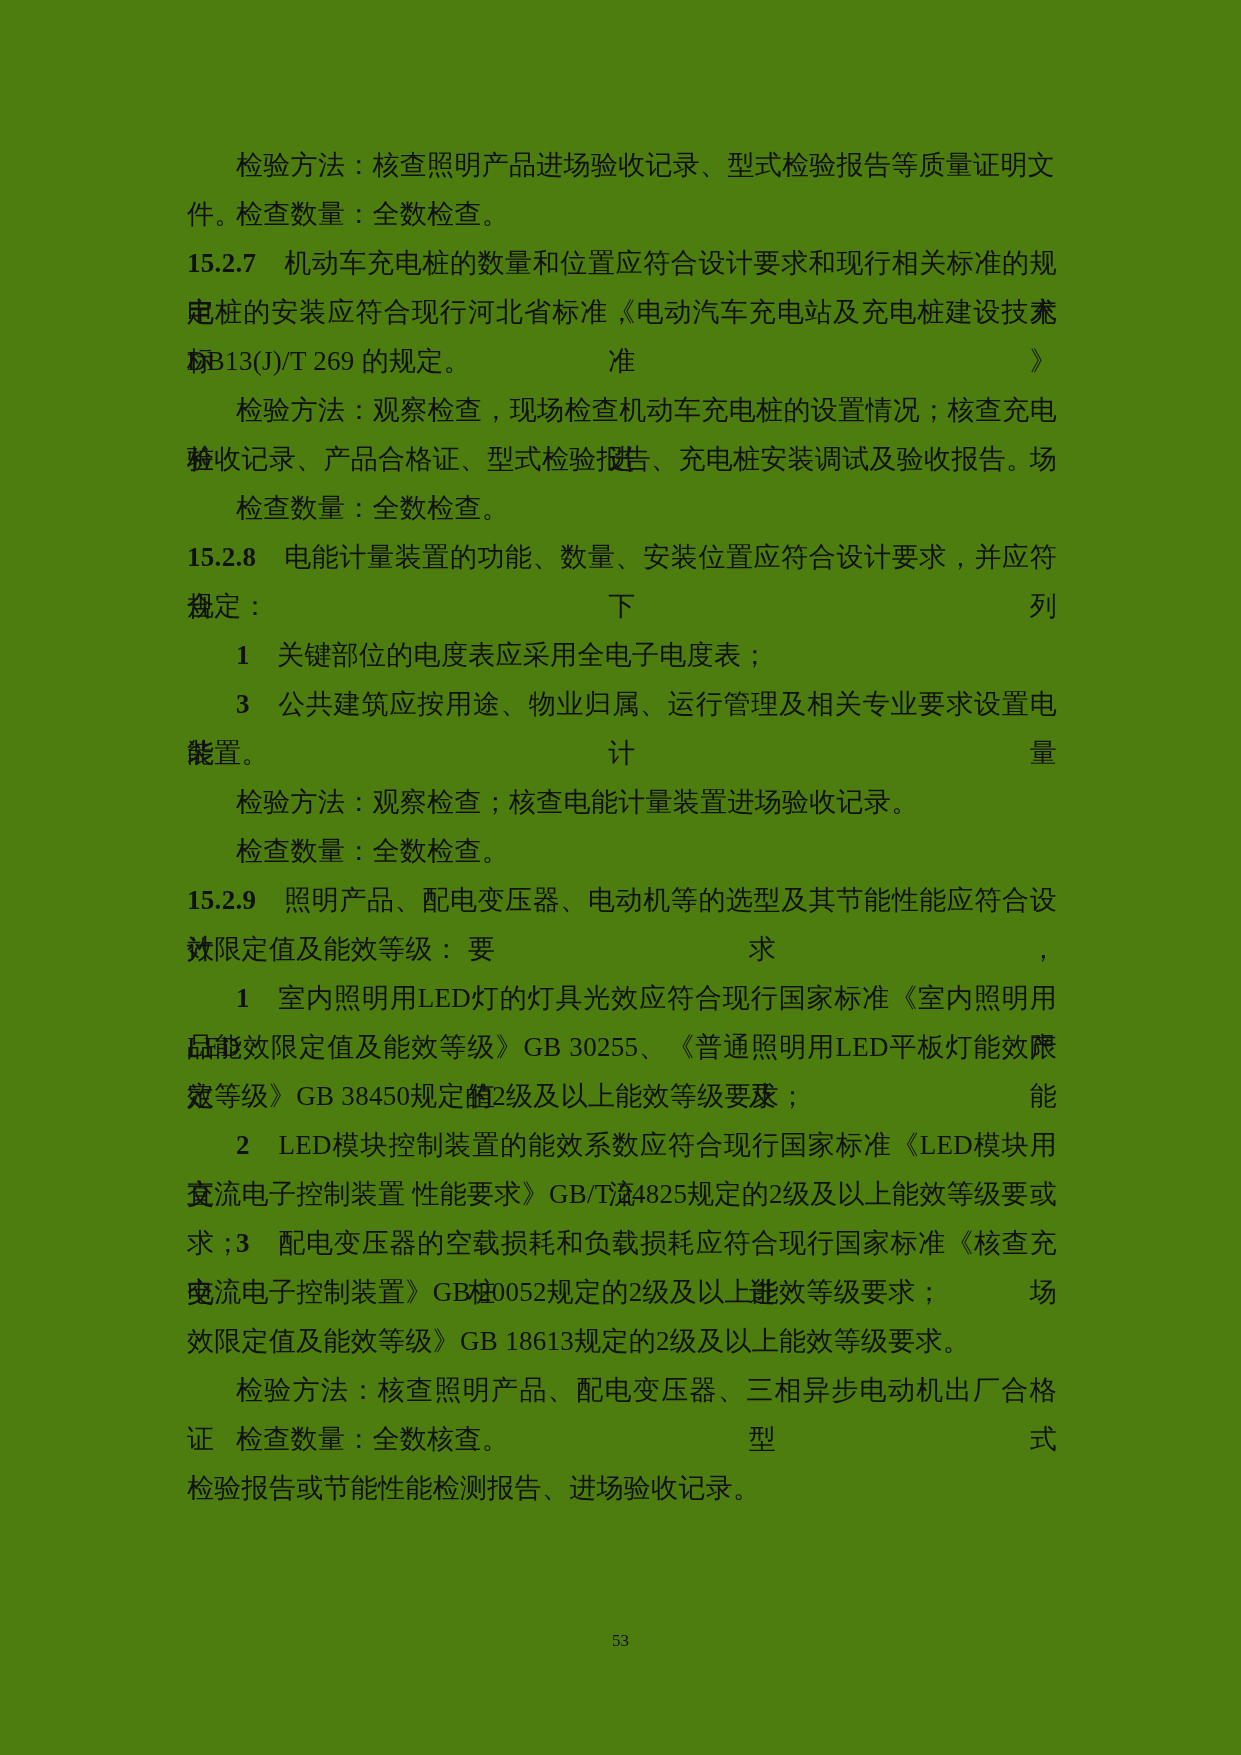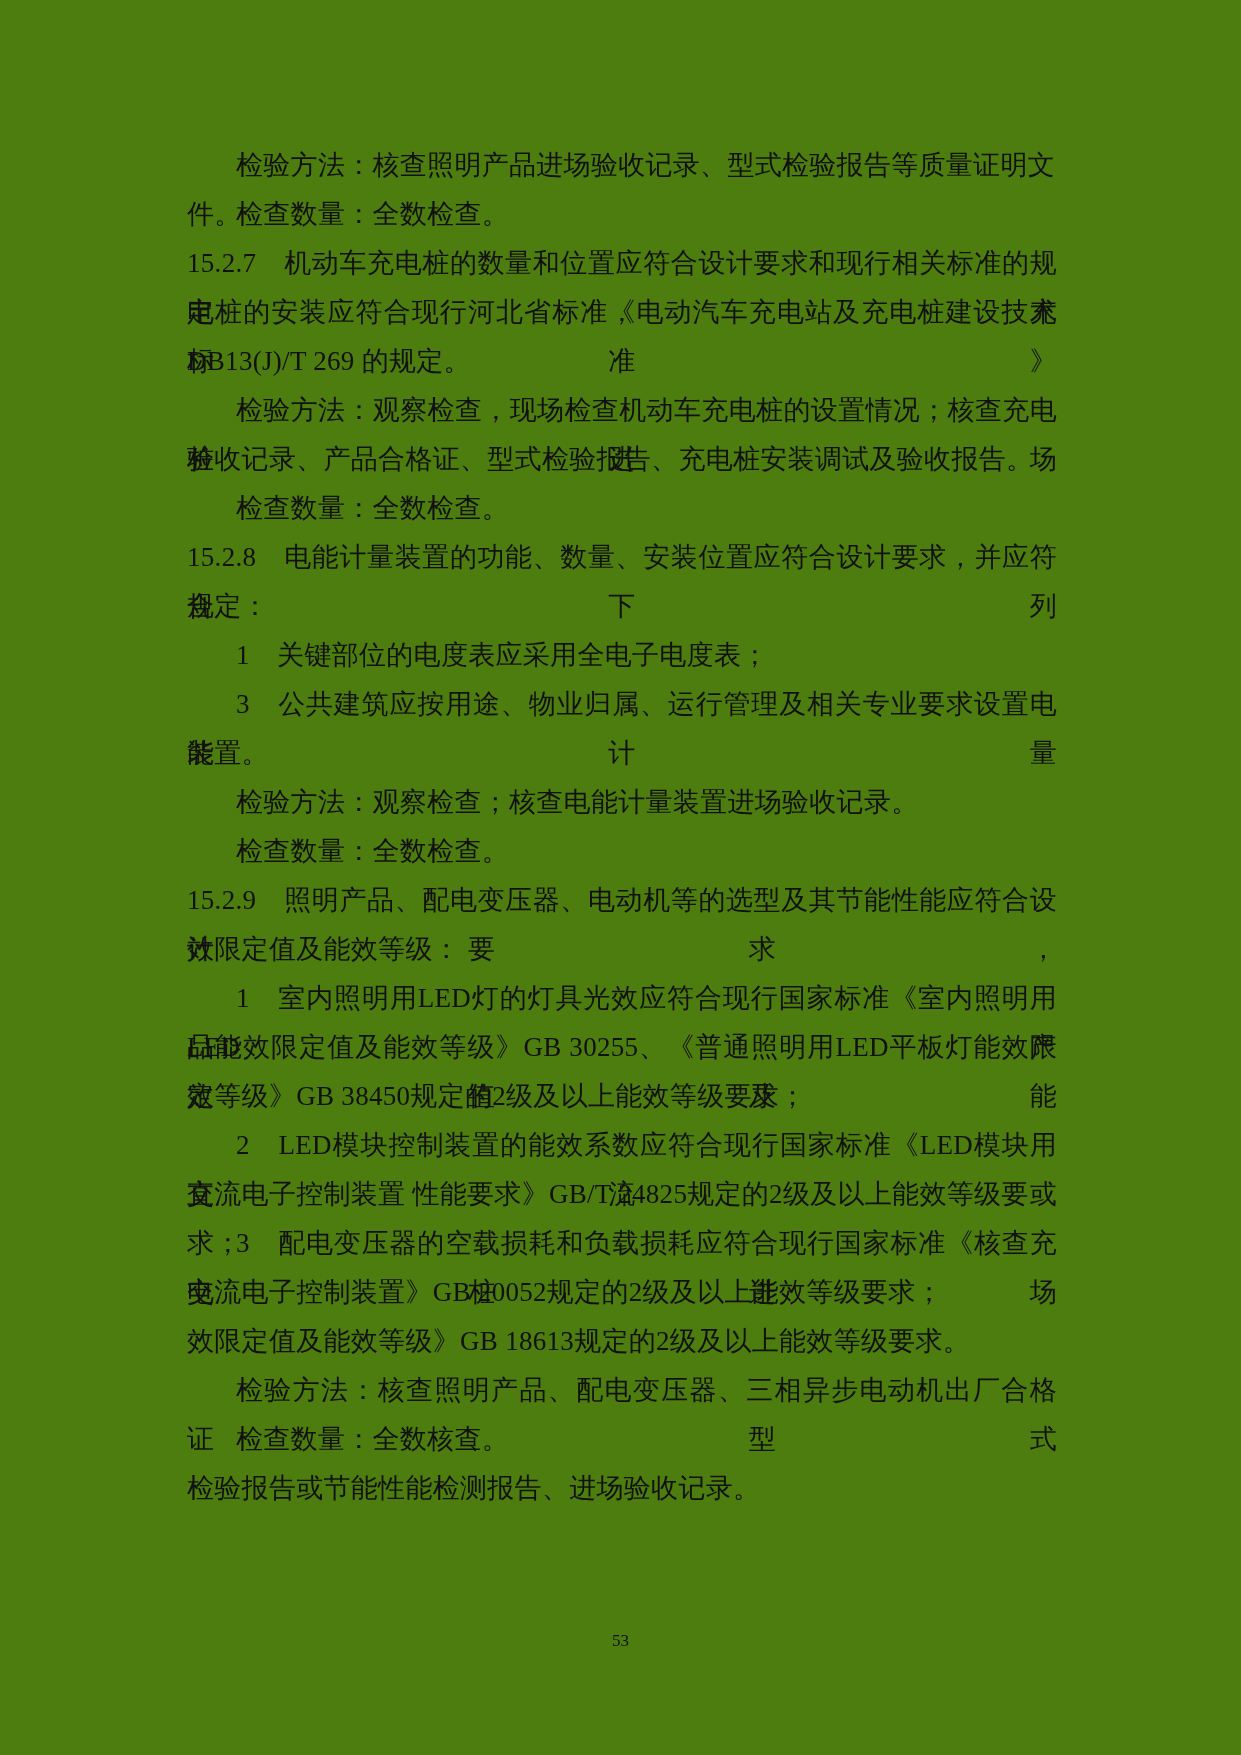--- a/index.html
+++ b/index.html
@@ -24,21 +24,21 @@
     height: 49px;
     white-space: pre-wrap;
     text-align: left;
     letter-spacing: 0.3px;
   }
   .line.justify {
     text-align: justify;
     text-align-last: justify;
   }
   .line.indent { text-indent: 49px; }
-  .seg-bold { font-weight: normal; }
+  .seg-bold { font-weight: bold; }
   .page-number {
     position: absolute;
     top: 1626px;
     left: 0;
     width: 100%;
     text-align: center;
     font-size: 17px;
     line-height: 30px;
     color: #111111;
   }

